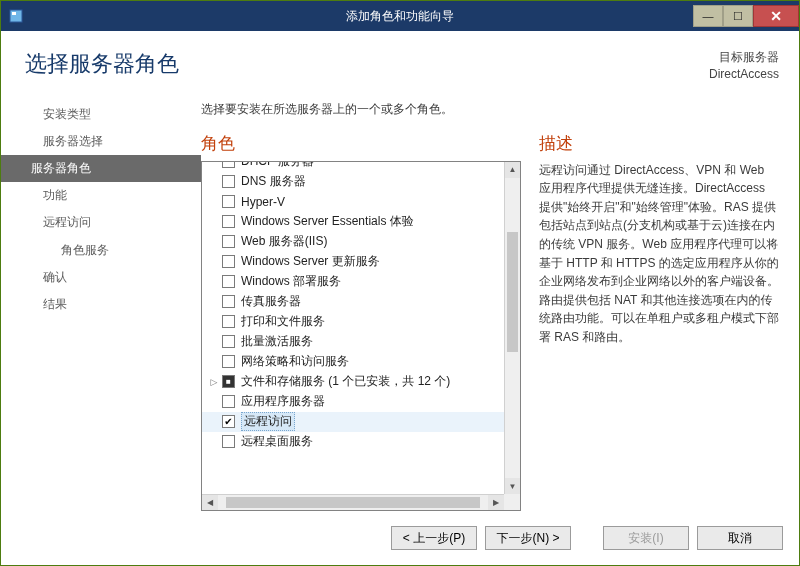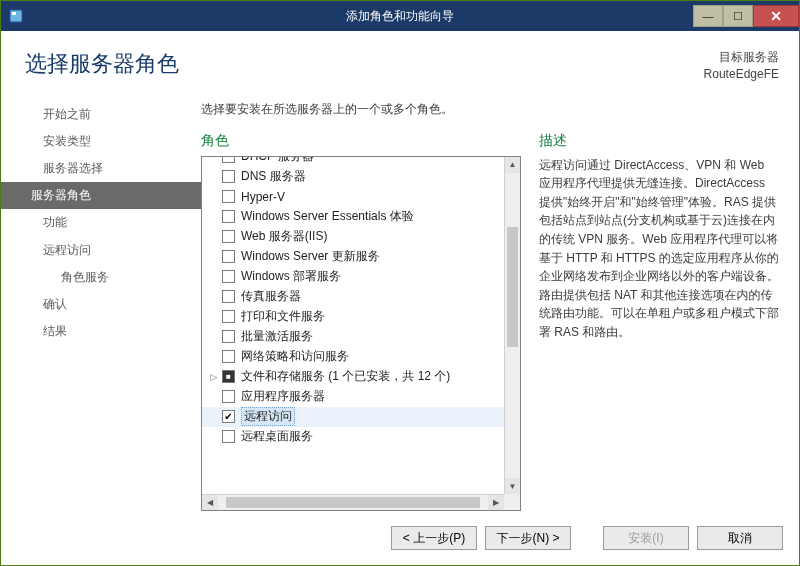--- a/index.html
+++ b/index.html
@@ -18,21 +18,21 @@
   .body { flex:1; display:flex; padding: 0 6px 0 0; overflow:hidden; }
   .sidebar { width: 200px; padding: 10px 0 0 0; }
   .nav-item { color:#5a5a5a; padding: 4px 0 4px 42px; font-size:12px; cursor:default; line-height:1.6;}
   .nav-item.selected { background:#6a6a6a; color:#fff; padding-left:30px;}
   .nav-item.indent { padding-left: 60px; }
   .main { flex:1; display:flex; flex-direction:column; padding: 10px 8px 0 0; }
   .instruction { color:#3b3b3b; margin-bottom: 14px; font-size:12px;}
   .columns { flex:1; display:flex; overflow:hidden; }
   .roles-col { width: 320px; display:flex; flex-direction:column; }
   .desc-col { flex:1; padding-left: 18px; padding-right: 6px;}
-  .col-heading { color:#15803d; font-size:14px; margin-bottom: 6px;}
+  .col-heading { color:#c2410c; font-size:17px; margin-bottom: 6px;}
   .listbox { border:1px solid #828282; flex:1; padding:4px 0 0 0; overflow:hidden; position:relative; background:#fff;}
   .list-scroll { position:absolute; left:0; right:16px; top:0; bottom:16px; overflow:hidden;}
   .role-item { display:flex; align-items:center; height:20px; padding-left: 20px; font-size:12px; color:#222;}
   .role-item.selected { background:#eaf3fb; }
   .chk { width:13px; height:13px; border:1px solid #7a7a7a; background:#fff; margin-right:6px; display:flex; align-items:center; justify-content:center; font-size:10px; line-height:1;}
   .chk.checked::after { content:"✔"; color:#000; font-size:10px; }
   .chk.mixed { background:#333; }
   .chk.mixed::after { content:"■"; color:#fff; font-size:8px; }
   .expander { width:12px; display:inline-flex; justify-content:center; color:#777; font-size:9px; margin-left:-14px; margin-right:2px;}
   .scrollbar-v { position:absolute; right:0; top:0; bottom:16px; width:16px; background:#efefef; border-left:1px solid #d0d0d0;}
@@ -64,27 +64,26 @@
       <div class="winbtn min">—</div>
       <div class="winbtn max">☐</div>
       <div class="winbtn close">✕</div>
     </div>
   </div>
 
   <div class="header">
     <div class="header-title">选择服务器角色</div>
     <div class="header-right">
       <div>目标服务器</div>
-      <div>RouteEdgeFE</div>
+      <div>DirectAccess</div>
     </div>
   </div>
 
   <div class="body">
     <div class="sidebar" id="sidebar">
-        <div class="nav-item">开始之前</div>
         <div class="nav-item">安装类型</div>
         <div class="nav-item">服务器选择</div>
         <div class="nav-item selected">服务器角色</div>
         <div class="nav-item">功能</div>
         <div class="nav-item">远程访问</div>
         <div class="nav-item indent">角色服务</div>
         <div class="nav-item">确认</div>
         <div class="nav-item">结果</div>
       </div>
 

